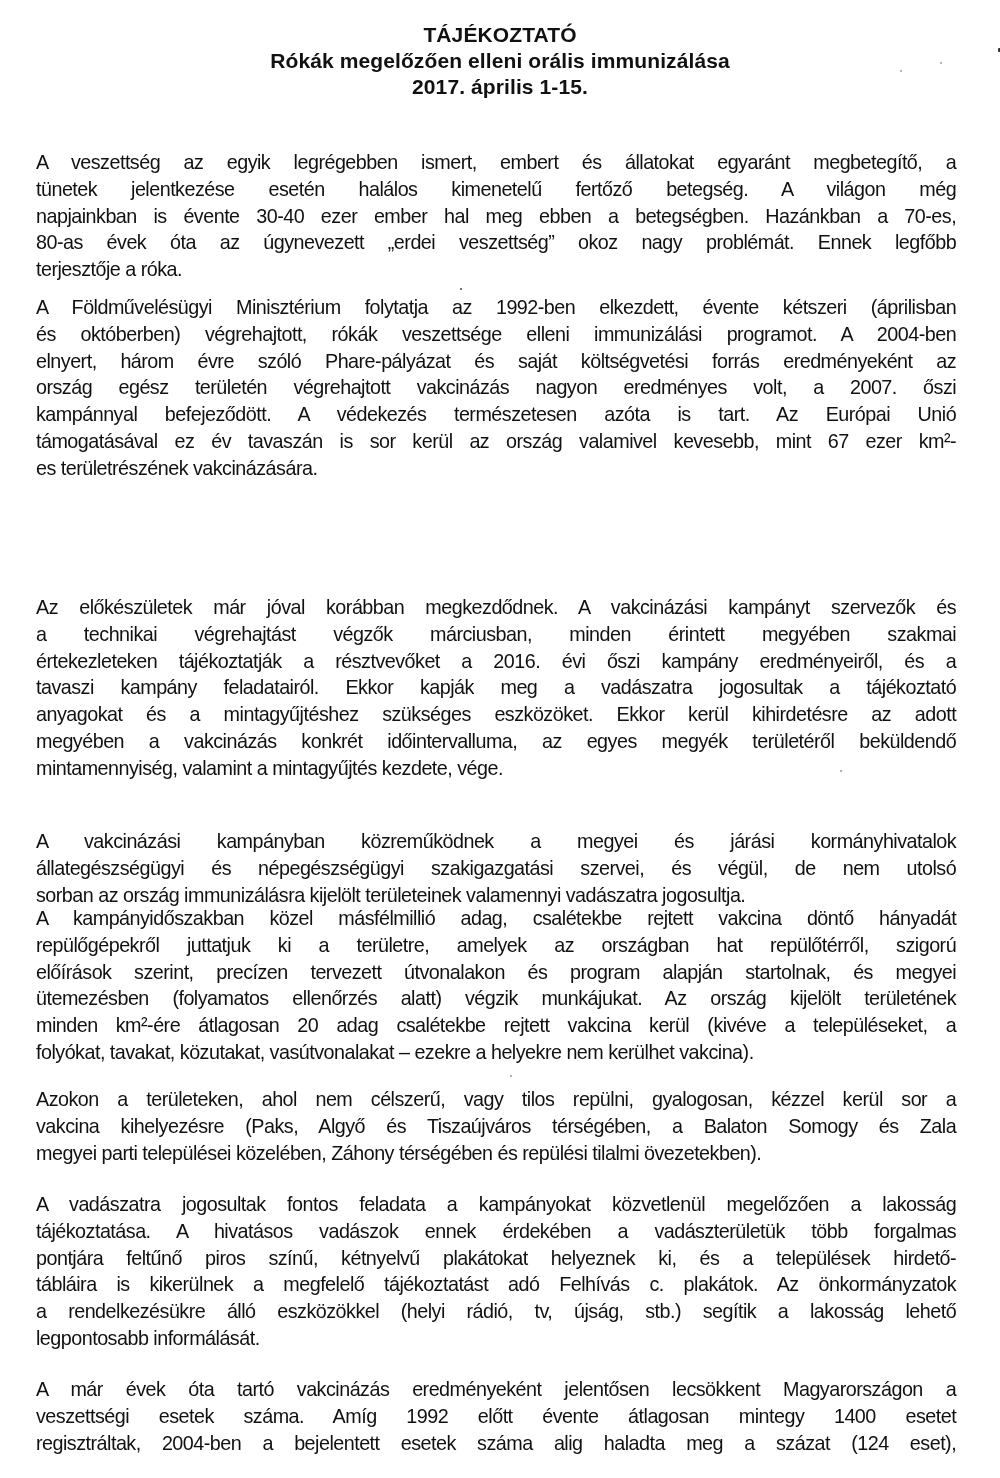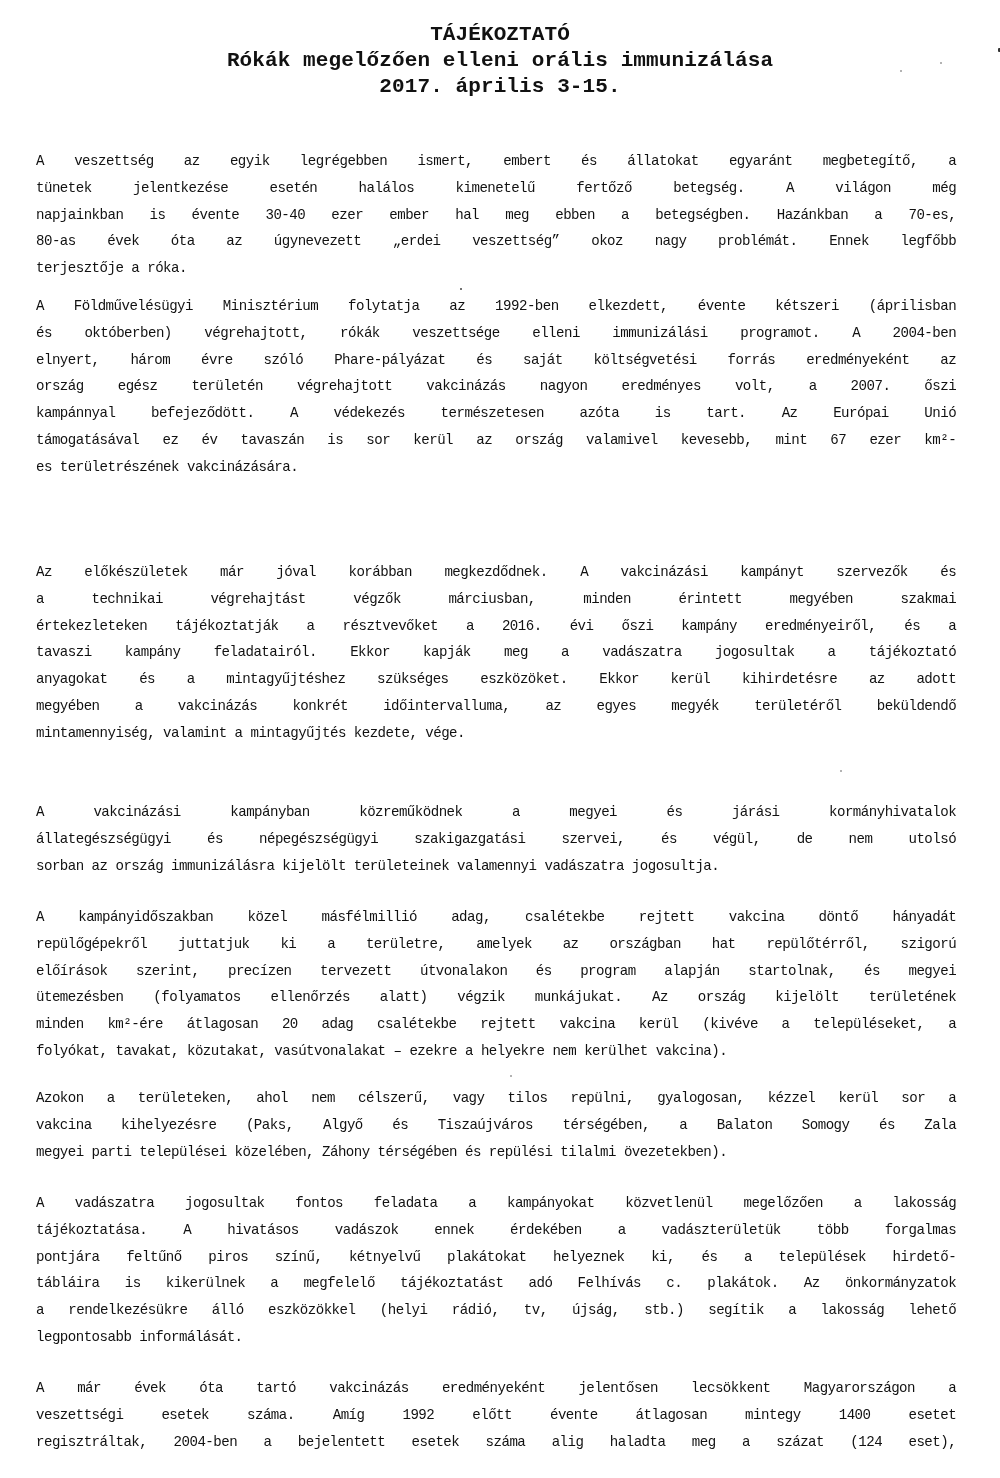--- a/index.html
+++ b/index.html
@@ -1,69 +1,69 @@
 <!DOCTYPE html>
 <html><head>
 <meta charset="utf-8">
 <style>
   html, body { margin: 0; padding: 0; background: #ffffff; }
   body { width: 1000px; height: 1478px; overflow: hidden; position: relative; }
   .page {
     position: absolute; left: 0; top: 0; width: 1000px; height: 1478px;
     background: #ffffff; color: #111111;
-    font-family: Liberation Mono, monospace;
+    font-family: Liberation Sans, sans-serif;
   }
   .header { position: absolute; left: 0; top: 22px; width: 1000px; text-align: center; font-weight: bold; }
   .header div { font-size: 21px; line-height: 26px; letter-spacing: 0.1px; }
-  .para { position: absolute; left: 36px; width: 920px; font-size: 15px; }
+  .para { position: absolute; left: 36px; width: 920px; font-size: 21px; }
   .line {
     display: block; height: 26.8px; line-height: 26.8px;
     text-align: justify; text-align-last: justify; white-space: nowrap;
     letter-spacing: -0.55px; word-spacing: 0px;
     transform: scaleX(0.94); transform-origin: left center; width: 106.4%;
   }
   .line.last { text-align-last: left; }
   .speck { position: absolute; width: 2px; height: 2px; background: #9a9a9a; border-radius: 1px; }
 </style>
 </head>
 <body>
 
 <div class="page">
   <div class="header">
     <div>TÁJÉKOZTATÓ</div>
     <div>Rókák megelőzően elleni orális immunizálása</div>
-    <div>2017. április 3-15.</div>
+    <div>2017. április 1-15.</div>
   </div>
 
   <div class="para" style="top:149px">
       <span class="line">A veszettség az egyik legrégebben ismert, embert és állatokat egyaránt megbetegítő, a</span>
       <span class="line">tünetek jelentkezése esetén halálos kimenetelű fertőző betegség. A világon még</span>
       <span class="line">napjainkban is évente 30-40 ezer ember hal meg ebben a betegségben. Hazánkban a 70-es,</span>
       <span class="line">80-as évek óta az úgynevezett „erdei veszettség” okoz nagy problémát. Ennek legfőbb</span>
       <span class="line last">terjesztője a róka.</span>
     </div>
   <div class="para" style="top:294px">
       <span class="line">A Földművelésügyi Minisztérium folytatja az 1992-ben elkezdett, évente kétszeri (áprilisban</span>
       <span class="line">és októberben) végrehajtott, rókák veszettsége elleni immunizálási programot. A 2004-ben</span>
       <span class="line">elnyert, három évre szóló Phare-pályázat és saját költségvetési forrás eredményeként az</span>
       <span class="line">ország egész területén végrehajtott vakcinázás nagyon eredményes volt, a 2007. őszi</span>
       <span class="line">kampánnyal befejeződött. A védekezés természetesen azóta is tart. Az Európai Unió</span>
       <span class="line">támogatásával ez év tavaszán is sor kerül az ország valamivel kevesebb, mint 67 ezer km²-</span>
       <span class="line last">es területrészének vakcinázására.</span>
     </div>
-  <div class="para" style="top:560px">
+  <div class="para" style="top:594px">
       <span class="line">Az előkészületek már jóval korábban megkezdődnek. A vakcinázási kampányt szervezők és</span>
       <span class="line">a technikai végrehajtást végzők márciusban, minden érintett megyében szakmai</span>
       <span class="line">értekezleteken tájékoztatják a résztvevőket a 2016. évi őszi kampány eredményeiről, és a</span>
       <span class="line">tavaszi kampány feladatairól. Ekkor kapják meg a vadászatra jogosultak a tájékoztató</span>
       <span class="line">anyagokat és a mintagyűjtéshez szükséges eszközöket. Ekkor kerül kihirdetésre az adott</span>
       <span class="line">megyében a vakcinázás konkrét időintervalluma, az egyes megyék területéről beküldendő</span>
       <span class="line last">mintamennyiség, valamint a mintagyűjtés kezdete, vége.</span>
     </div>
-  <div class="para" style="top:800px">
+  <div class="para" style="top:828px">
       <span class="line">A vakcinázási kampányban közreműködnek a megyei és járási kormányhivatalok</span>
       <span class="line">állategészségügyi és népegészségügyi szakigazgatási szervei, és végül, de nem utolsó</span>
       <span class="line last">sorban az ország immunizálásra kijelölt területeinek valamennyi vadászatra jogosultja.</span>
     </div>
   <div class="para" style="top:905px">
       <span class="line">A kampányidőszakban közel másfélmillió adag, csalétekbe rejtett vakcina döntő hányadát</span>
       <span class="line">repülőgépekről juttatjuk ki a területre, amelyek az országban hat repülőtérről, szigorú</span>
       <span class="line">előírások szerint, precízen tervezett útvonalakon és program alapján startolnak, és megyei</span>
       <span class="line">ütemezésben (folyamatos ellenőrzés alatt) végzik munkájukat. Az ország kijelölt területének</span>
       <span class="line">minden km²-ére átlagosan 20 adag csalétekbe rejtett vakcina kerül (kivéve a településeket, a</span>

